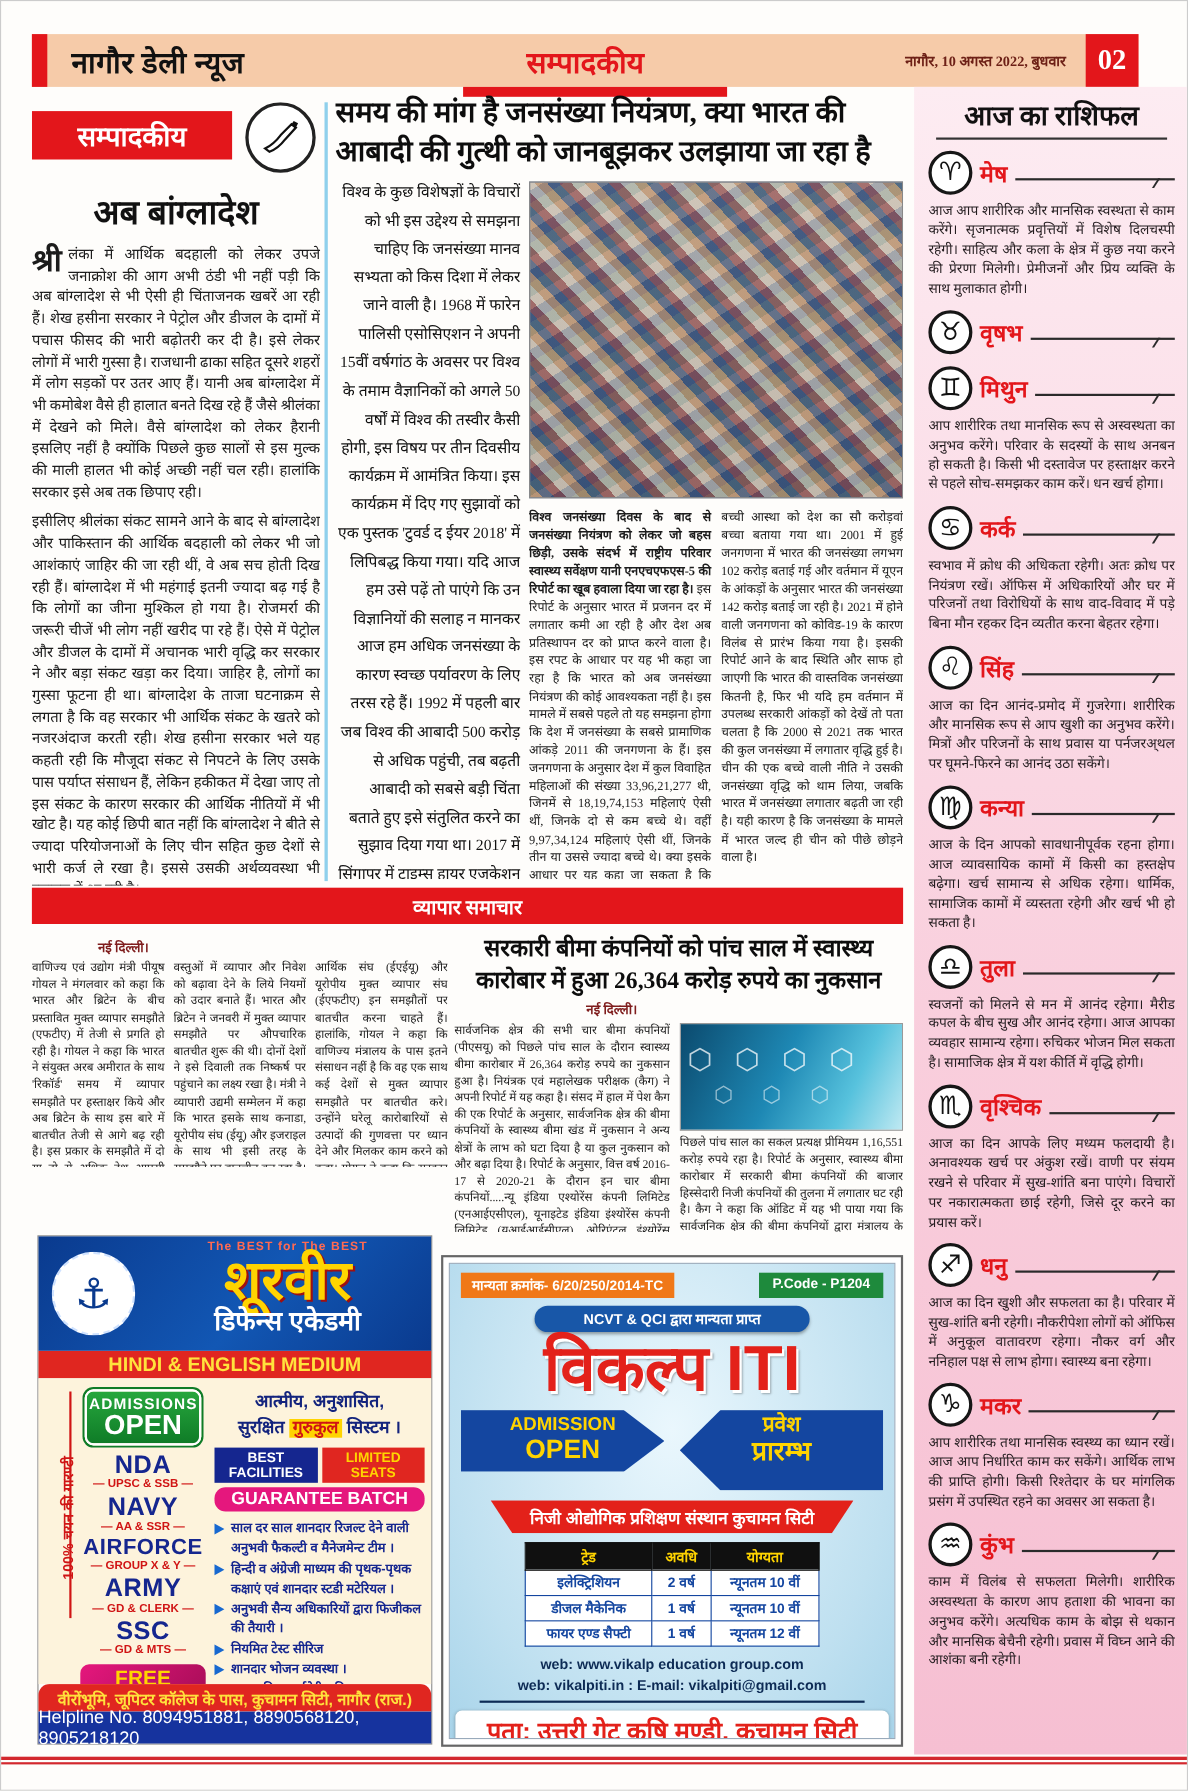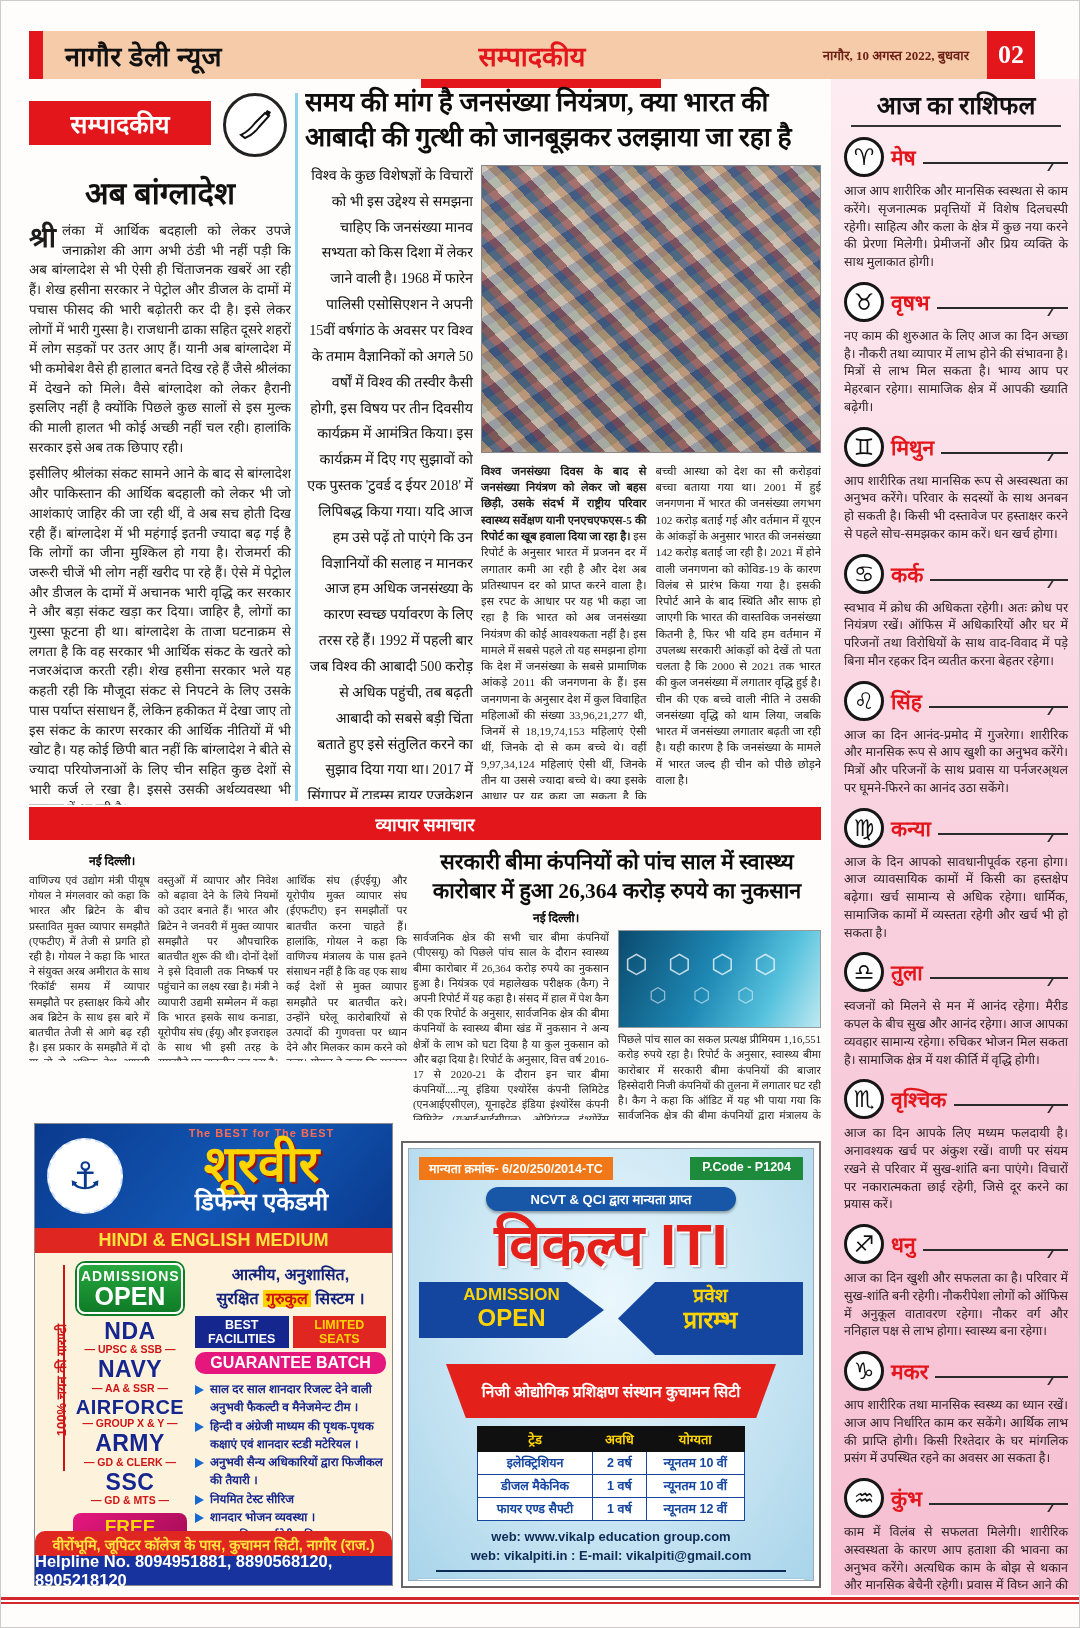--- a/index.html
+++ b/index.html
@@ -49,21 +49,21 @@
   .sign-icon { width:40px; height:40px; border-radius:50%; background:#fff; border:3px solid #161616; color:#111; font-size:23px; display:flex; align-items:center; justify-content:center; flex:0 0 40px; font-family:"DejaVu Sans", sans-serif; }
   .sign-name { color:#e3161b; font-weight:bold; font-size:21px; padding:0 7px 0 7px; white-space:nowrap; }
   .sign-rule { flex:1; height:14px; border-bottom:2px solid #2a2a2a; position:relative; }
   .sign-rule::after { content:""; position:absolute; right:16px; bottom:-9px; width:12px; height:9px; border-right:2px solid #2a2a2a; transform:skewX(-32deg); }
   .sign-text { font-size:12.5px; line-height:1.42; text-align:justify; color:#241d20; margin-top:5px; }
 
   
   .vyapar-bar { position:absolute; left:28px; top:806px; width:792px; height:33px; background:#e3161b; color:#fff; font-weight:bold; font-size:18px; display:flex; align-items:center; justify-content:center; }
 
   .article h2 { font-weight:bold; color:#0d0d0d; text-align:center; }
-  .dateline { font-size:12px; font-weight:bold; color:#000000; margin:4px 0 2px 0; }
+  .dateline { font-size:12px; font-weight:bold; color:#7f1d1d; margin:4px 0 2px 0; }
 
   .goyal { position:absolute; left:28px; top:847px; width:378px; height:272px; overflow:hidden; }
   .goyal h2 { font-size:21.5px; line-height:1.33; }
   .goyal .dateline { text-align:left; padding-left:60px; }
   .g-cols { display:flex; gap:8px; margin-top:4px; }
   .g-col { flex:1; font-size:10.7px; line-height:1.42; text-align:justify; color:#1c1c1c; height:188px; overflow:hidden; }
 
   .insurance { position:absolute; left:412px; top:847px; width:408px; height:272px; overflow:hidden; }
   .insurance h2 { font-size:21.5px; line-height:1.33; }
   .ins-body { display:flex; gap:9px; margin-top:4px; }
@@ -101,36 +101,36 @@
   .ethos { color:#13237d; font-weight:bold; font-size:16px; text-align:center; line-height:1.5; margin-top:4px; }
   .gkl { background:#ffd400; color:#d01414; padding:0 3px; }
   .fac-row { display:flex; gap:4px; margin-top:5px; }
   .fac-blue { flex:1; background:#15268f; color:#fff; font-size:12.5px; font-weight:bold; text-align:center; padding:2px 0; }
   .fac-red { flex:1; background:#e02620; color:#ffd400; font-size:12.5px; font-weight:bold; text-align:center; padding:2px 0; }
   .gbatch { margin-top:4px; background:#e5177d; color:#fff; font-size:16px; font-weight:bold; text-align:center; border-radius:10px; padding:2px 0; }
   .feat { list-style:none; margin-top:6px; }
   .feat li { position:relative; padding-left:15px; color:#15268f; font-size:11.8px; font-weight:bold; line-height:1.55; text-align:left; }
   .feat li::before { content:""; position:absolute; left:0; top:5px; border-left:9px solid #1768d0; border-top:5px solid transparent; border-bottom:5px solid transparent; }
   .sv-address { height:25px; background:#e02620; color:#ffe23c; font-weight:bold; font-size:14.5px; display:flex; align-items:center; justify-content:center; border-radius:10px 10px 0 0; }
-  .sv-help { height:29px; background:#16339e; color:#fff; font-weight:bold; font-size:16.5px; display:flex; align-items:center; justify-content:center; }
+  .sv-help { height:29px; background:#16339e; color:#fff; font-weight:normal; font-size:16.5px; display:flex; align-items:center; justify-content:center; }
 
   
   .vikalp { position:absolute; left:400px; top:1140px; width:420px; height:447px; background:#fff; border:2px solid #666; padding:5px; font-family:"Liberation Sans", sans-serif; }
   .vk-inner { position:relative; width:100%; height:100%; background:radial-gradient(ellipse at 50% 35%, #eaf7fd 0%, #bfe0f0 70%, #a8d4ea 100%); border:1px solid #9ab; overflow:hidden; }
   .vk-top { display:flex; justify-content:space-between; margin:8px 10px 0 10px; }
   .vk-reg { background:#f07818; color:#fff; font-weight:bold; font-size:12.5px; padding:3px 10px; }
   .vk-pcode { background:#1e8a3c; color:#fff; font-weight:bold; font-size:12.5px; padding:3px 12px; }
   .vk-pill { width:250px; margin:7px auto 0 auto; background:#1857a8; color:#fff; font-weight:bold; font-size:13px; text-align:center; border-radius:12px; padding:3px 0; box-shadow:0 2px 3px rgba(0,0,0,.35); }
   .vk-name { text-align:center; color:#e3211a; font-size:58px; font-weight:bold; line-height:1.05; margin-top:4px; text-shadow:2px 2px 0 #fff, 3px 3px 2px rgba(0,0,0,.3); }
   .vk-arrows { display:flex; justify-content:center; gap:14px; margin-top:6px; }
   .vk-arrowR { width:185px; height:56px; background:#1446a0; clip-path:polygon(0 0, 80% 0, 100% 50%, 80% 100%, 0 100%); color:#ffd400; text-align:center; padding-top:4px; }
   .vk-arrowL { width:185px; height:73px; background:#1446a0; clip-path:polygon(20% 0, 100% 0, 100% 100%, 20% 100%, 0 50%); color:#ffd400; text-align:center; padding-top:4px; }
   .vk-a1 { font-size:17px; font-weight:bold; line-height:1.1; }
   .vk-a2 { font-size:24px; font-weight:bold; line-height:1.05; }
-  .vk-ribbon { width:330px; margin:9px auto 0 auto; background:#e3211a; clip-path:polygon(0 0,100% 0,94% 100%,6% 100%); color:#fff; font-weight:bold; font-size:15.5px; text-align:center; padding:16px 0; }
+  .vk-ribbon { width:330px; margin:9px auto 0 auto; background:#e3211a; clip-path:polygon(0 0,100% 0,94% 100%,6% 100%); color:#fff; font-weight:bold; font-size:15.5px; text-align:center; padding:4px 0; }
   .vk-table { width:268px; margin:8px auto 0 auto; border-collapse:collapse; }
   .vk-table th { background:#101010; color:#ffd400; font-size:13px; padding:3px 6px; border:1px solid #101010; }
   .vk-table td { background:#fff; color:#1446a0; font-weight:bold; font-size:12.5px; text-align:center; padding:2.5px 6px; border:1px solid #1446a0; }
   .vk-web { text-align:center; color:#0d2b55; font-weight:bold; font-size:13px; line-height:1.45; margin-top:7px; }
   .vk-webwrap { border-bottom:2px solid #0d2b55; width:350px; margin:0 auto; padding-bottom:4px; }
   .vk-foot { width:394px; margin:7px auto 0 auto; background:#fff; border-radius:6px; text-align:center; padding:5px 0 7px 0; box-shadow:0 1px 3px rgba(0,0,0,.3); }
   .vk-addr { color:#e3211a; font-weight:bold; font-size:23px; line-height:1.25; }
   .vk-phones { color:#e3211a; font-weight:bold; font-size:27px; line-height:1.2; letter-spacing:.5px; }
 
   .bottom-rule { position:absolute; left:0; top:1596px; width:1080px; height:7px; border-top:3px solid #d3282e; border-bottom:2px solid #d3282e; }
@@ -191,21 +191,20 @@
           <span class="sign-rule"></span>
         </div>
       <div class="sign-text">आज आप शारीरिक और मानसिक स्वस्थता से काम करेंगे। सृजनात्मक प्रवृत्तियों में विशेष दिलचस्पी रहेगी। साहित्य और कला के क्षेत्र में कुछ नया करने की प्रेरणा मिलेगी। प्रेमीजनों और प्रिय व्यक्ति के साथ मुलाकात होगी।</div>
     </div>
     <div class="sign">
       <div class="sign-head">
           <span class="sign-icon">♉</span>
           <span class="sign-name">वृषभ</span>
           <span class="sign-rule"></span>
         </div>
-      <div class="sign-text">नए काम की शुरुआत के लिए आज का दिन अच्छा है। नौकरी तथा व्यापार में लाभ होने की संभावना है। मित्रों से लाभ मिल सकता है। भाग्य आप पर मेहरबान रहेगा। सामाजिक क्षेत्र में आपकी ख्याति बढ़ेगी।</div>
     </div>
     <div class="sign">
       <div class="sign-head">
           <span class="sign-icon">♊</span>
           <span class="sign-name">मिथुन</span>
           <span class="sign-rule"></span>
         </div>
       <div class="sign-text">आप शारीरिक तथा मानसिक रूप से अस्वस्थता का अनुभव करेंगे। परिवार के सदस्यों के साथ अनबन हो सकती है। किसी भी दस्तावेज पर हस्ताक्षर करने से पहले सोच-समझकर काम करें। धन खर्च होगा।</div>
     </div>
     <div class="sign">

